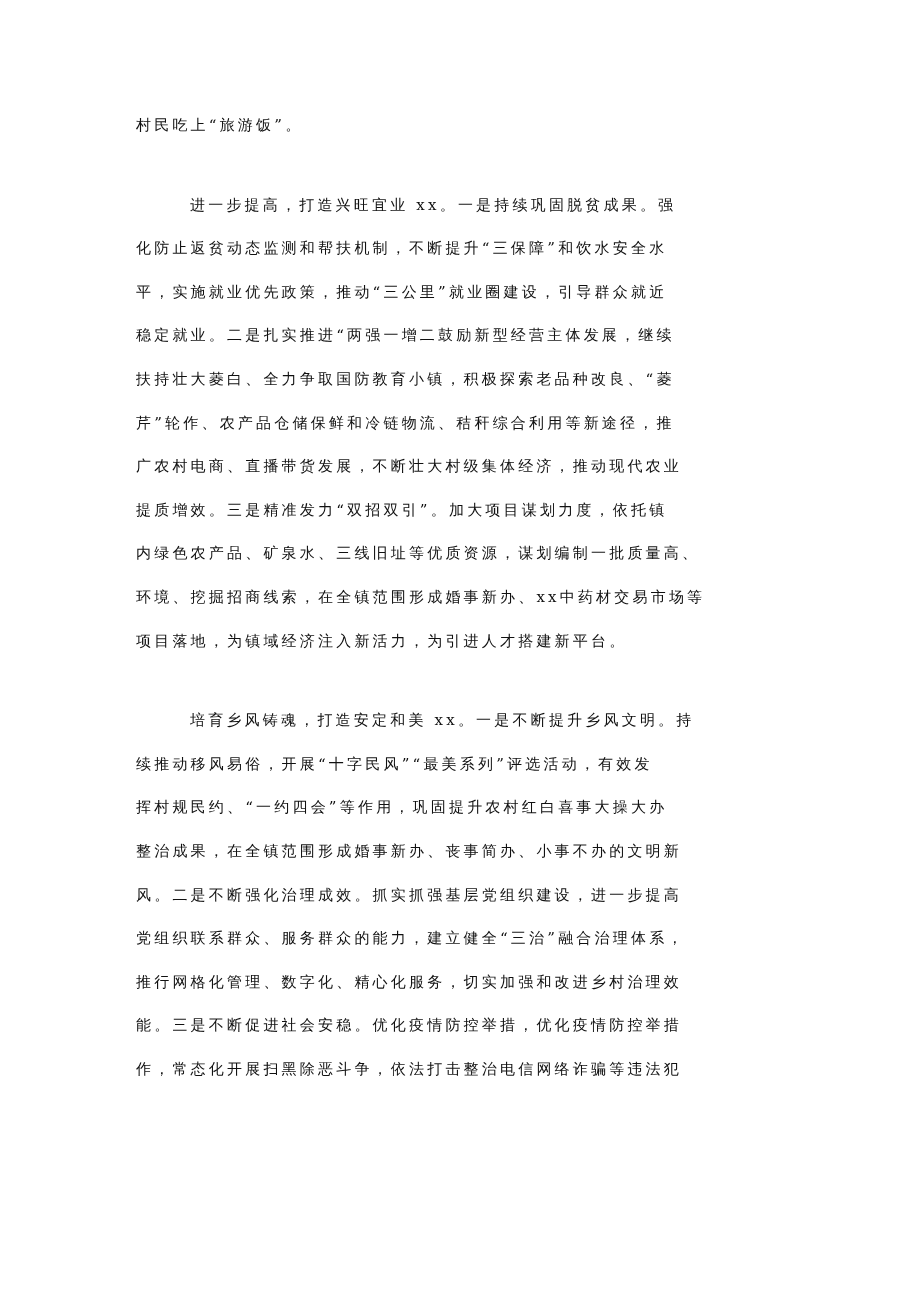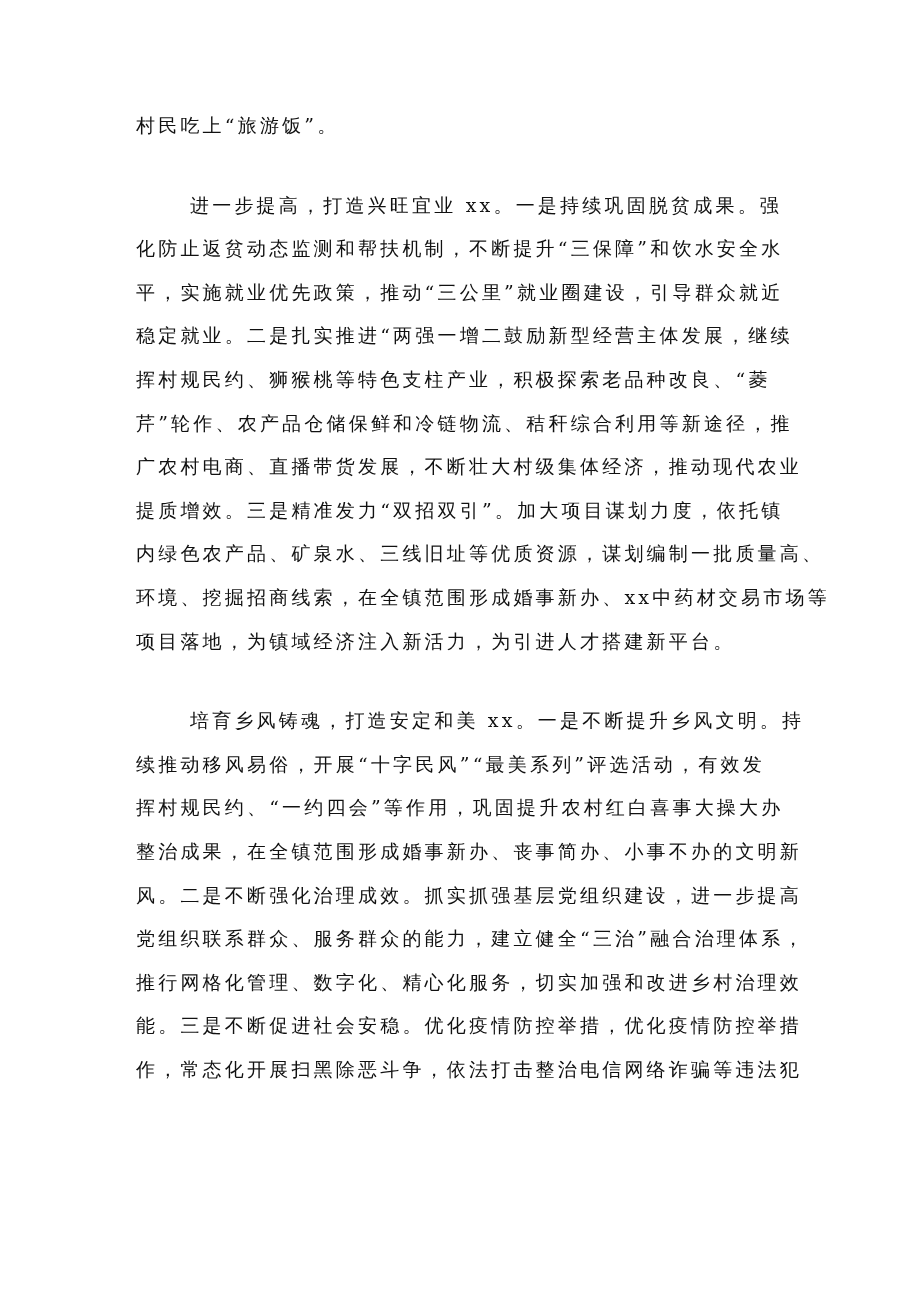--- a/index.html
+++ b/index.html
@@ -4,21 +4,21 @@
 <style>
   html, body { margin: 0; padding: 0; background: #ffffff; }
   body { width: 920px; height: 1301px; position: relative; overflow: hidden; }
   .page {
     position: absolute; left: 136px; top: 104px; width: 650px;
     font-family: "DejaVu Serif", "Liberation Serif", serif;
     color: #111111;
   }
   .line {
     height: 43.6px; line-height: 43.6px;
-    font-size: 19px; letter-spacing: 3.2px;
+    font-size: 15px; letter-spacing: 3.2px;
     white-space: nowrap; overflow: visible;
   }
   .indent { padding-left: 54px; }
   .gap { height: 36px; }
 </style>
 </head>
 <body>
 
 <div class="page">
 
@@ -26,21 +26,21 @@
     <div class="line">村民吃上“旅游饭”。</div>
   </div>
 
   <div class="gap"></div>
 
   <div>
     <div class="line indent">进一步提高，打造兴旺宜业 xx。一是持续巩固脱贫成果。强</div>
     <div class="line">化防止返贫动态监测和帮扶机制，不断提升“三保障”和饮水安全水</div>
     <div class="line">平，实施就业优先政策，推动“三公里”就业圈建设，引导群众就近</div>
     <div class="line">稳定就业。二是扎实推进“两强一增二鼓励新型经营主体发展，继续</div>
-    <div class="line">挥村规民约、狮猴桃等特色支柱产业，积极探索老品种改良、“菱</div>
+    <div class="line">扶持壮大菱白、全力争取国防教育小镇，积极探索老品种改良、“菱</div>
     <div class="line">芹”轮作、农产品仓储保鲜和冷链物流、秸秆综合利用等新途径，推</div>
     <div class="line">广农村电商、直播带货发展，不断壮大村级集体经济，推动现代农业</div>
     <div class="line">提质增效。三是精准发力“双招双引”。加大项目谋划力度，依托镇</div>
     <div class="line">内绿色农产品、矿泉水、三线旧址等优质资源，谋划编制一批质量高、</div>
     <div class="line">环境、挖掘招商线索，在全镇范围形成婚事新办、xx中药材交易市场等</div>
     <div class="line">项目落地，为镇域经济注入新活力，为引进人才搭建新平台。</div>
   </div>
 
   <div class="gap"></div>
 

